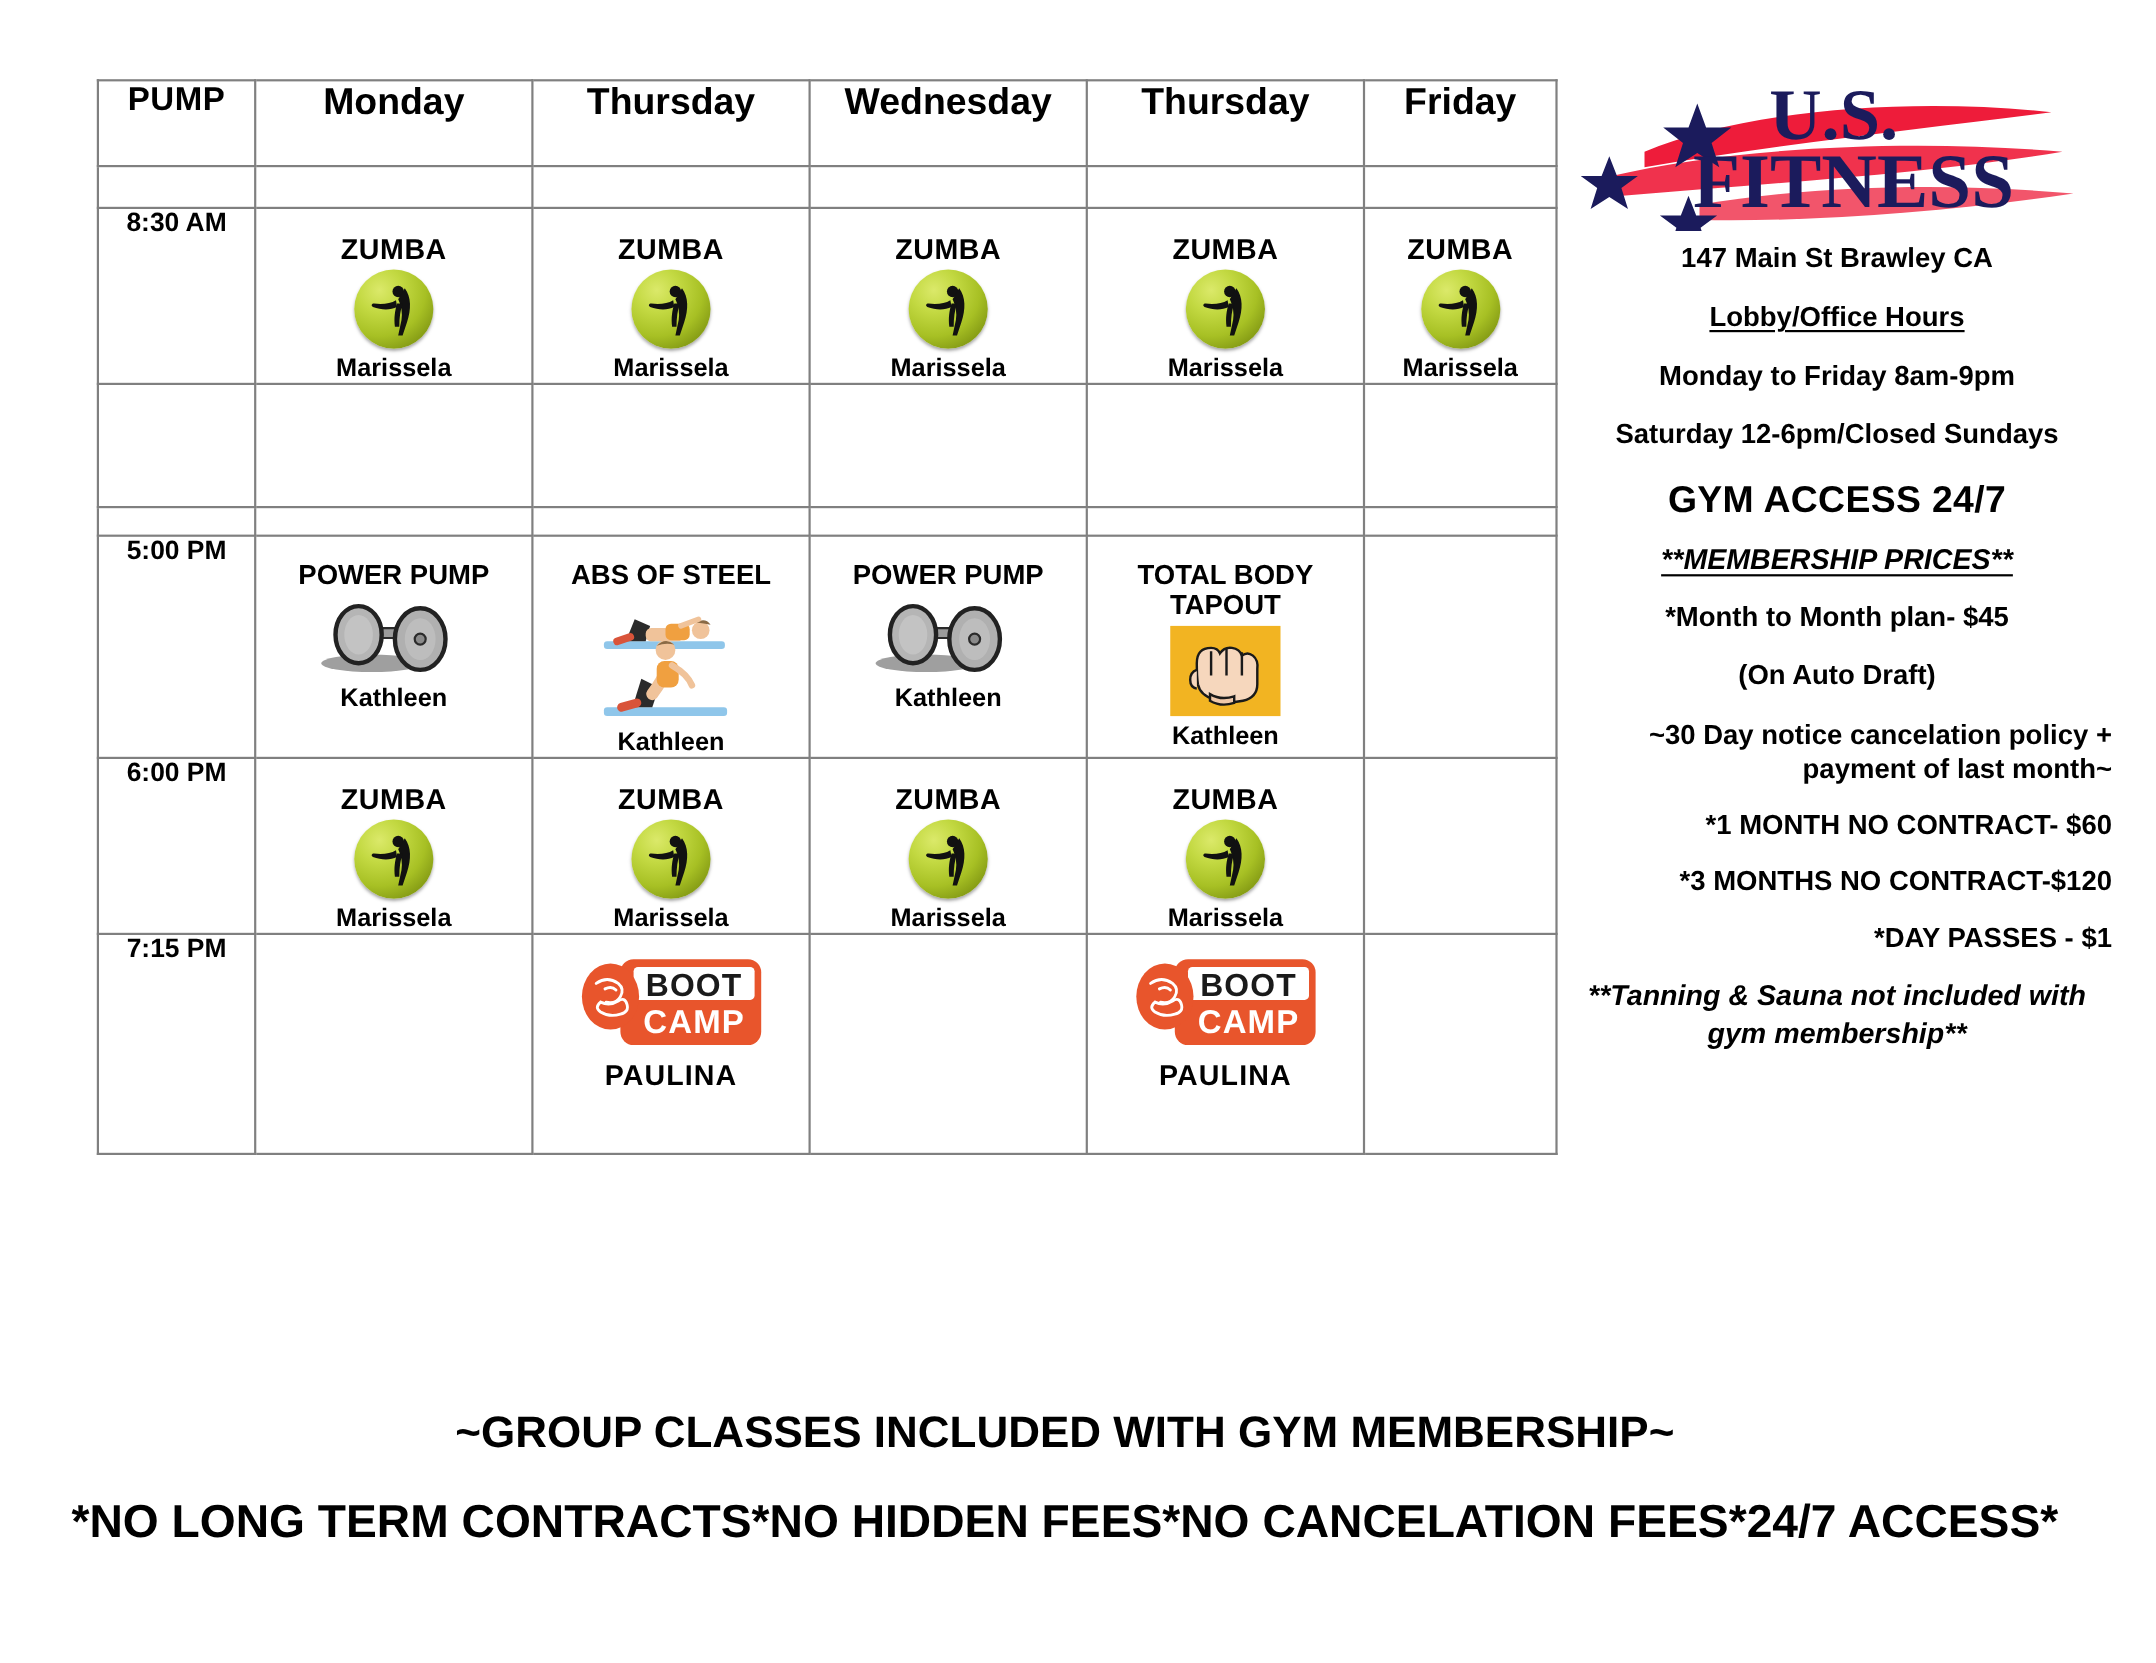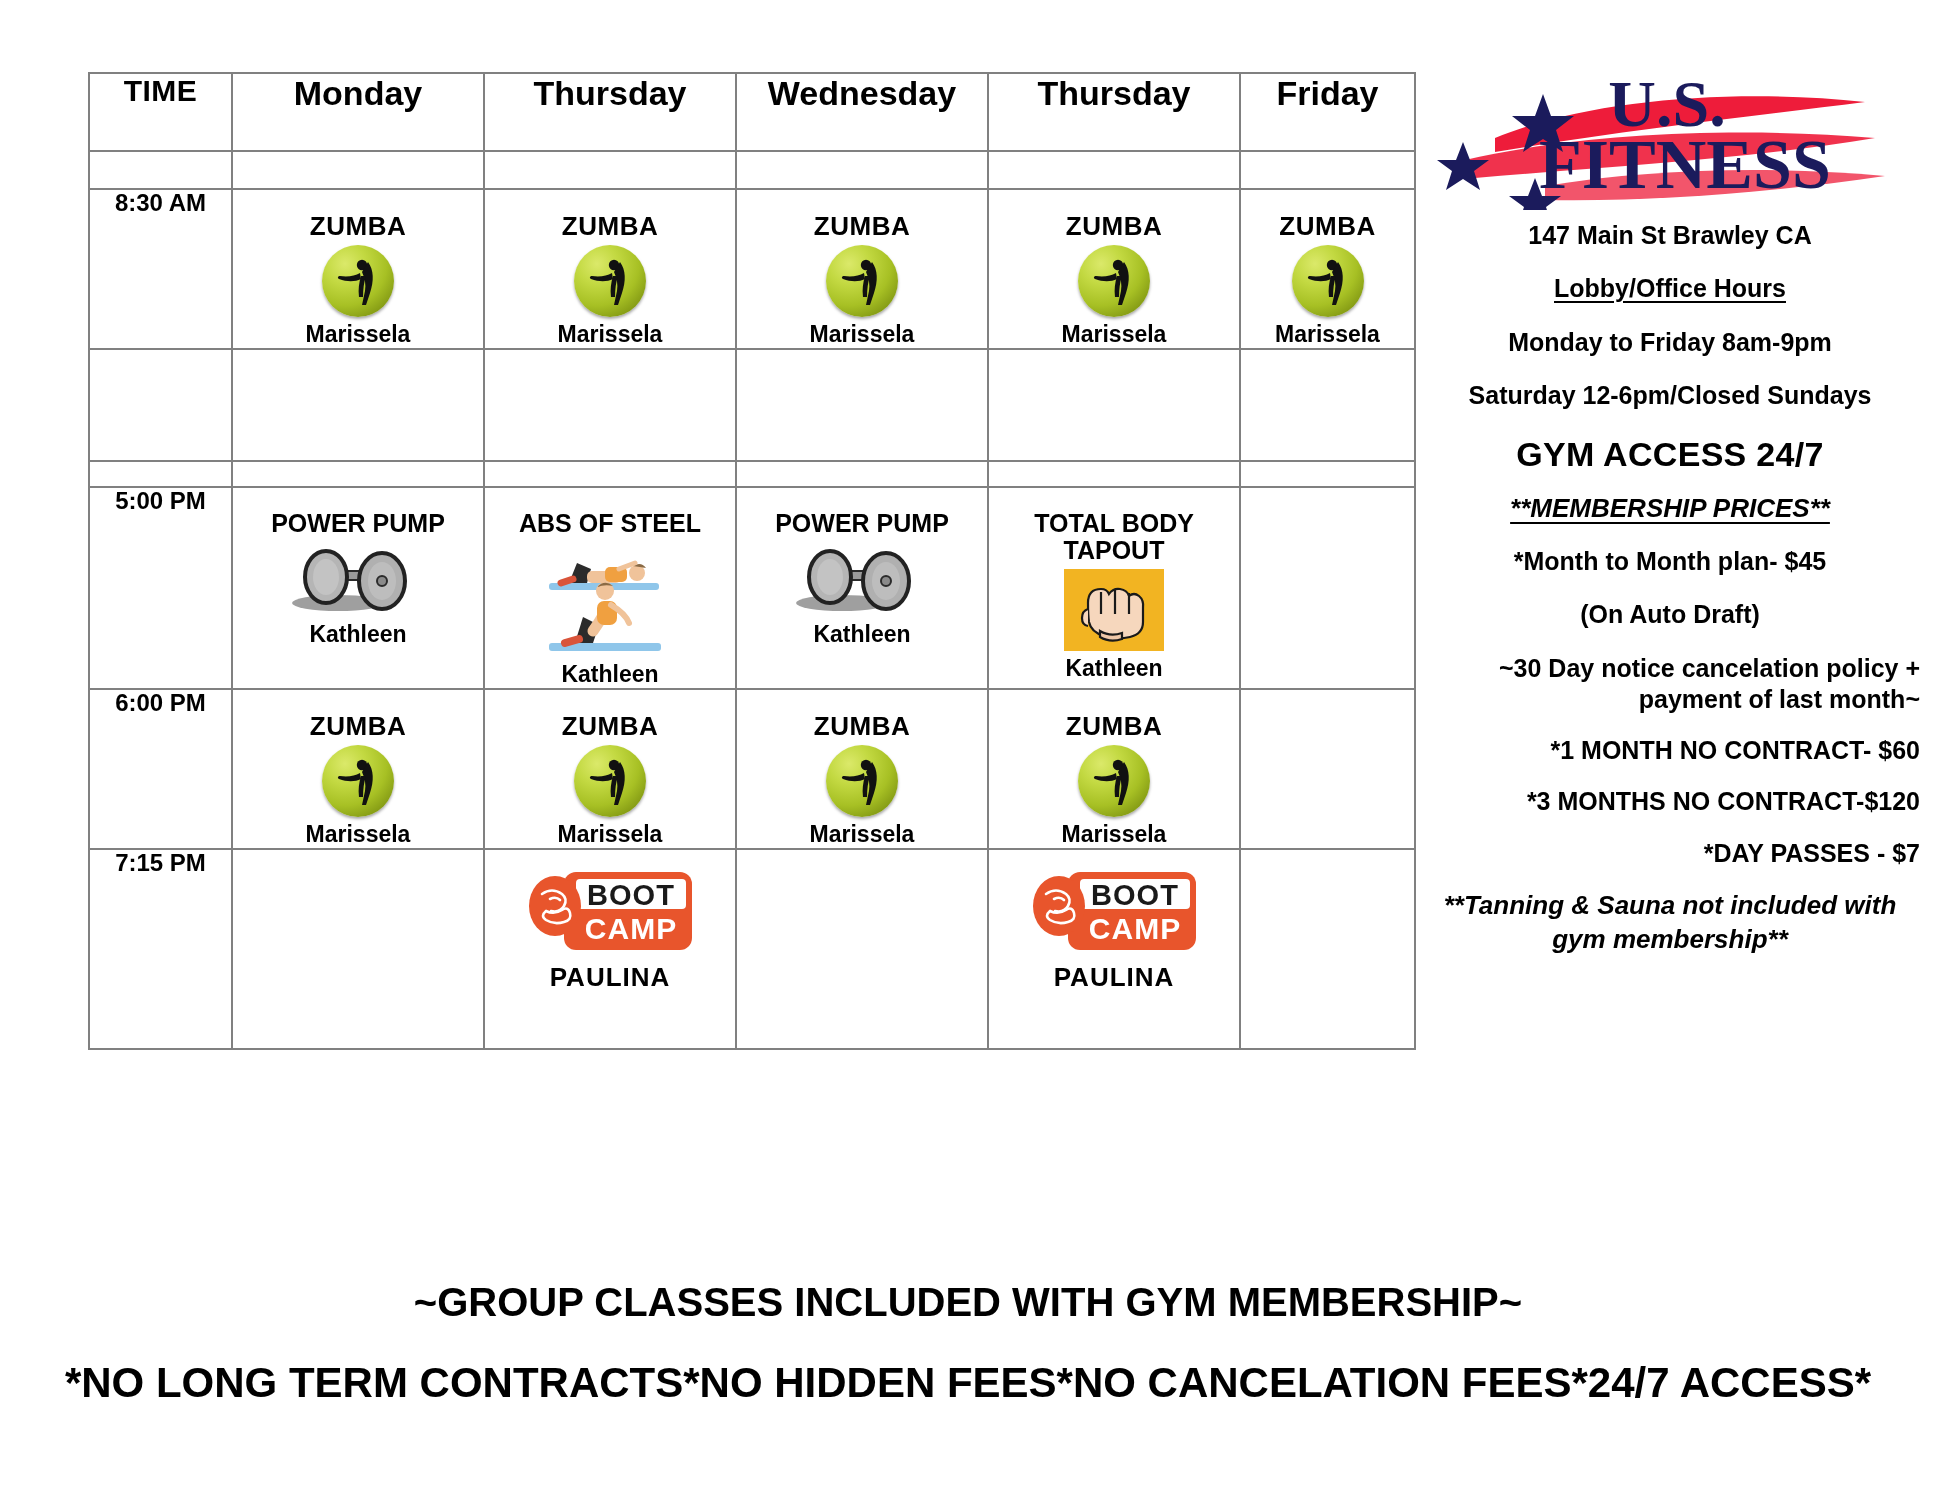--- a/index.html
+++ b/index.html
@@ -167,21 +167,21 @@
         <col class="time-col">
           <col class="day-col">
           <col class="day-col">
         <col class="day-col">
           <col class="day-col">
           <col class="fri-col">
       </colgroup>
       <tbody>
 
         <tr>
-          <td class="hdr-time">TIME</td>
+          <td class="hdr-time">PUMP</td>
           <td class="hdr-day">Monday</td>
           <td class="hdr-day">Thursday</td>
           <td class="hdr-day">Wednesday</td>
           <td class="hdr-day">Thursday</td>
           <td class="hdr-day">Friday</td>
         </tr>
 
         <tr class="spacer-row">
           <td></td>
           <td></td>
@@ -499,21 +499,21 @@
     <p class="info-line underline">Lobby/Office Hours</p>
     <p class="info-line">Monday to Friday 8am-9pm</p>
     <p class="info-line">Saturday 12-6pm/Closed Sundays</p>
     <p class="info-line big">GYM ACCESS 24/7</p>
     <p class="info-line bi-underline">**MEMBERSHIP PRICES**</p>
     <p class="info-line">*Month to Month plan- $45</p>
     <p class="info-line">(On Auto Draft)</p>
     <p class="info-line left">~30 Day notice cancelation policy + payment of last month~</p>
     <p class="info-line left">*1 MONTH NO CONTRACT- $60</p>
     <p class="info-line left">*3 MONTHS NO CONTRACT-$120</p>
-    <p class="info-line left tight">*DAY PASSES - $7</p>
+    <p class="info-line left tight">*DAY PASSES - $1</p>
     <p class="info-line italic">**Tanning &amp; Sauna not included with gym membership**</p>
   </div>
 
   <div id="footer">
     <p class="foot-line">~GROUP CLASSES INCLUDED WITH GYM MEMBERSHIP~</p>
     <p class="foot-line two">*NO LONG TERM CONTRACTS*NO HIDDEN FEES*NO CANCELATION FEES*24/7 ACCESS*</p>
   </div>
 
 </div>
 

